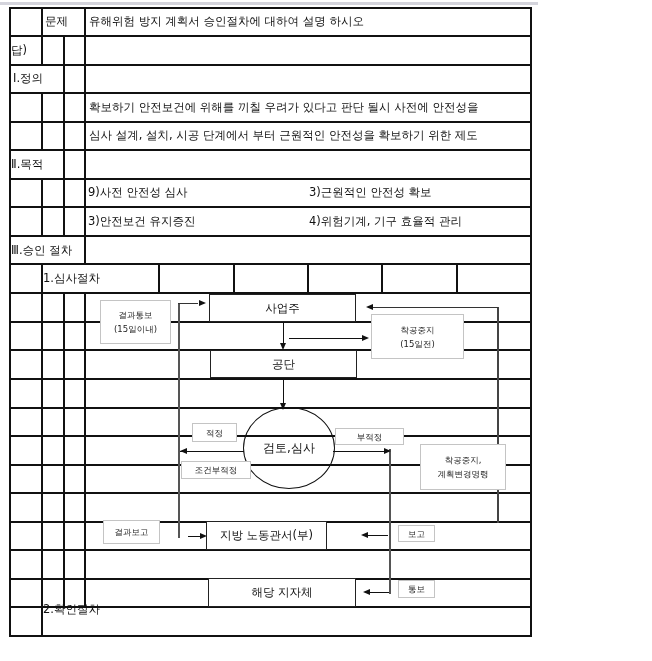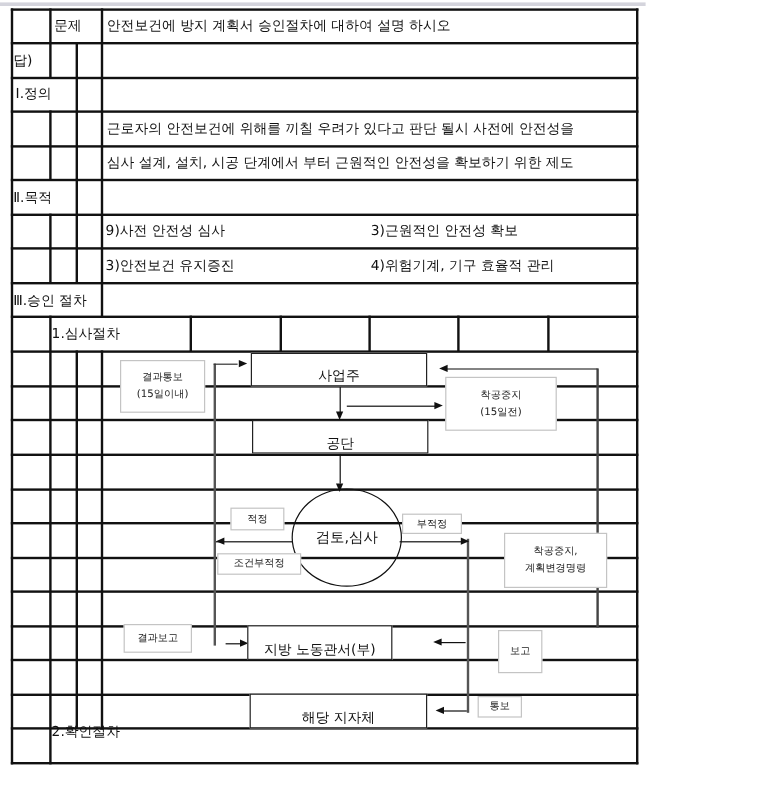--- a/index.html
+++ b/index.html
@@ -3,21 +3,21 @@
 <meta charset="utf-8">
 <style>
   html, body { margin:0; padding:0; background:#ffffff; }
   body { width:652px; height:661px; position:relative; overflow:hidden;
          font-family:"DejaVu Sans", "Liberation Sans", sans-serif; color:#111; }
   .topbar { position:absolute; left:0; top:2px; width:538px; height:3px; background:#d4d4dc; }
   .hl { position:absolute; height:2px; background:#111; }
   .vl { position:absolute; width:2px; background:#111; }
   .txt { position:absolute; font-size:11.5px; line-height:14px; white-space:nowrap; }
   .box { position:absolute; border:1.5px solid #222; background:#fff;
-         display:flex; align-items:flex-end; justify-content:center; font-size:11.5px; box-sizing:border-box; }
+         display:flex; align-items:center; justify-content:center; font-size:11.5px; box-sizing:border-box; }
   .lbl { position:absolute; border:1px solid #c4c4c4; background:#fff;
          display:flex; flex-direction:column; align-items:center; justify-content:center;
          font-size:8.5px; line-height:14px; box-sizing:border-box; color:#222; }
   .glin { position:absolute; background:#555; }
   .arrowR, .arrowL, .arrowD { position:absolute; width:0; height:0; }
   .arrowR { border-top:3.5px solid transparent; border-bottom:3.5px solid transparent; border-left:7px solid #111; }
   .arrowL { border-top:3.5px solid transparent; border-bottom:3.5px solid transparent; border-right:7px solid #111; }
   .arrowD { border-left:3.5px solid transparent; border-right:3.5px solid transparent; border-top:7px solid #111; }
   .circle { position:absolute; border:1.5px solid #111; border-radius:50%; background:transparent;
             display:flex; align-items:center; justify-content:center; font-size:12px; box-sizing:border-box; }
@@ -71,26 +71,26 @@
   <div class="vl" style="left:84px;top:292px;height:315px"></div>
 
   <div class="vl" style="left:158px;top:263px;height:30px"></div>
   <div class="vl" style="left:233px;top:263px;height:30px"></div>
   <div class="vl" style="left:307px;top:263px;height:30px"></div>
   <div class="vl" style="left:381px;top:263px;height:30px"></div>
   <div class="vl" style="left:456px;top:263px;height:30px"></div>
 </div>
 
 <span class="txt" style="left:45px;top:14px">문제</span>
-<span class="txt" style="left:89px;top:14px">안전보건에 방지 계획서 승인절차에 대하여 설명 하시오</span>
+<span class="txt" style="left:89px;top:14px">유해위험 방지 계획서 승인절차에 대하여 설명 하시오</span>
 
 <span class="txt" style="left:11px;top:43px">답)</span>
 
 <span class="txt" style="left:13px;top:71px">Ⅰ.정의</span>
-<span class="txt" style="left:89px;top:100px">근로자의 안전보건에 위해를 끼칠 우려가 있다고 판단 될시 사전에 안전성을</span>
+<span class="txt" style="left:89px;top:100px">확보하기 안전보건에 위해를 끼칠 우려가 있다고 판단 될시 사전에 안전성을</span>
 <span class="txt" style="left:89px;top:128px">심사 설계, 설치, 시공 단계에서 부터 근원적인 안전성을 확보하기 위한 제도</span>
 
 <span class="txt" style="left:11px;top:157px">Ⅱ.목적</span>
 <span class="txt" style="left:88px;top:185px">9)사전 안전성 심사</span>
 <span class="txt" style="left:309px;top:185px">3)근원적인 안전성 확보</span>
 <span class="txt" style="left:88px;top:214px">3)안전보건 유지증진</span>
 <span class="txt" style="left:309px;top:214px">4)위험기계, 기구 효율적 관리</span>
 
 <span class="txt" style="left:11px;top:243px">Ⅲ.승인 절차</span>
 <span class="txt" style="left:43px;top:271px">1.심사절차</span>
@@ -154,29 +154,29 @@
   <div class="lbl" style="left:371px;top:314px;width:93px;height:45px">
     <span>착공중지</span>
     <span>(15일전)</span>
   </div>
   <div class="lbl" style="left:192px;top:423px;width:45px;height:19px">
     <span>적정</span>
   </div>
   <div class="lbl" style="left:181px;top:461px;width:70px;height:18px">
     <span>조건부적정</span>
   </div>
-  <div class="lbl" style="left:335px;top:428px;width:50px;height:17px">
+  <div class="lbl" style="left:335px;top:428px;width:69px;height:17px">
     <span>부적정</span>
   </div>
   <div class="lbl" style="left:420px;top:444px;width:86px;height:46px">
     <span>착공중지,</span>
     <span>계획변경명령</span>
   </div>
   <div class="lbl" style="left:103px;top:520px;width:57px;height:24px">
     <span>결과보고</span>
   </div>
-  <div class="lbl" style="left:415px;top:525px;width:37px;height:36px">
+  <div class="lbl" style="left:398px;top:525px;width:37px;height:17px">
     <span>보고</span>
   </div>
   <div class="lbl" style="left:398px;top:580px;width:37px;height:18px">
     <span>통보</span>
   </div>
 </div>
 
 </body></html>

